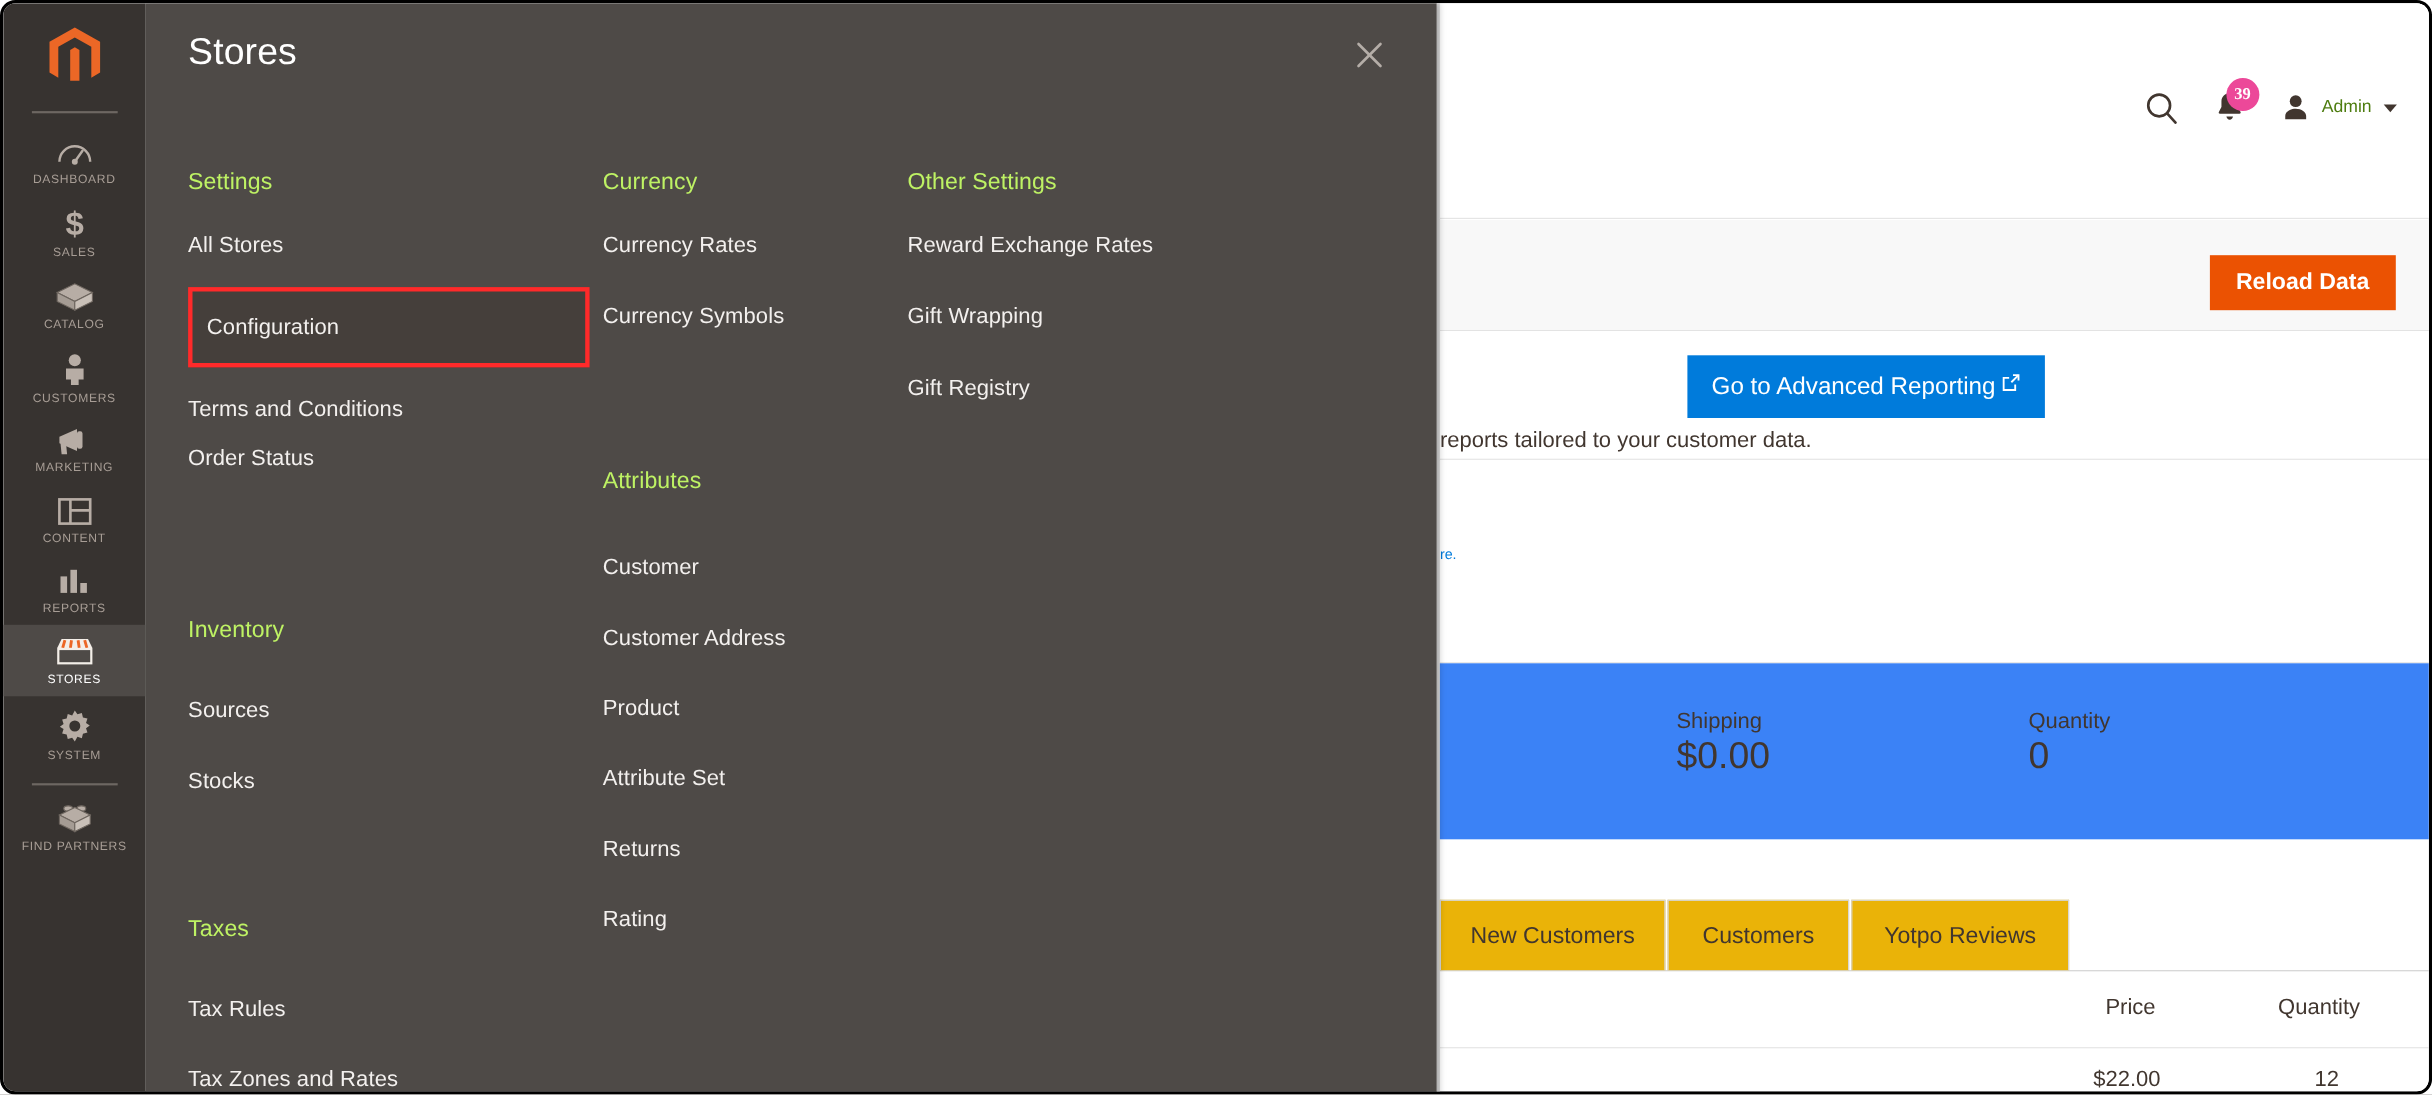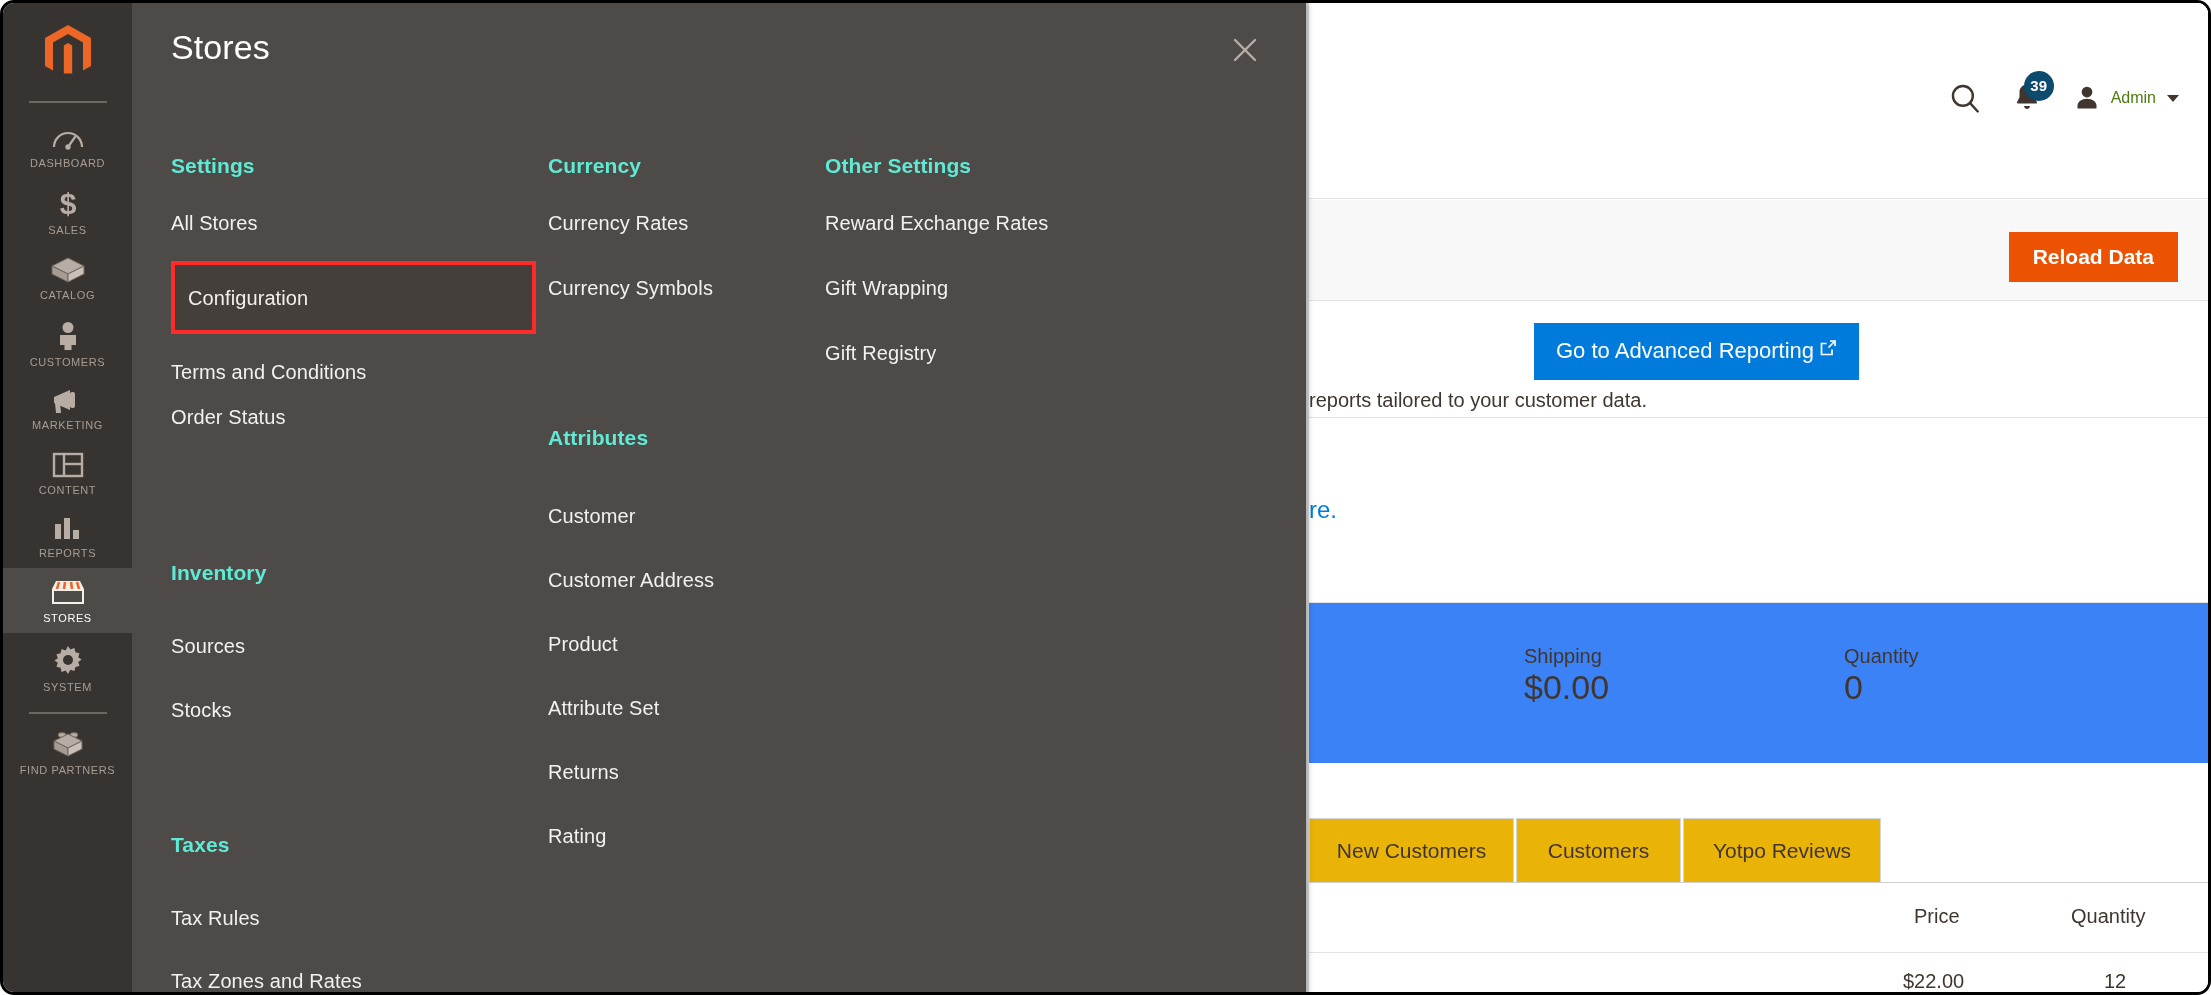--- a/index.html
+++ b/index.html
@@ -84,22 +84,22 @@
     cursor: pointer;
   }
 
   .menu-col { position: absolute; top: 0; }
   #col-1 { left: 39px;  width: 330px; }
   #col-2 { left: 416px; width: 330px; }
   #col-3 { left: 693px; width: 400px; }
 
   .group-title {
     font-size: 21px;
-    color: #5eead4;
-    font-weight: bold;
+    color: #bef264;
+    font-weight: normal;
     letter-spacing: 0.1px;
   }
   .menu-link {
     display: block;
     font-size: 20px;
     color: #f3f0ee;
     text-decoration: none;
     letter-spacing: 0.1px;
     cursor: pointer;
     line-height: 1;
@@ -148,25 +148,26 @@
     position: absolute;
     right: 30px; top: 78px;
     display: flex; align-items: center; gap: 30px;
   }
   .hdr-icon { cursor: pointer; line-height: 0; position: relative; }
   #notif-badge {
     position: absolute;
     top: -10px; left: 12px;
     min-width: 30px; height: 30px;
     border-radius: 15px;
-    background: #0c4a6e;
+    background: #ec4899;
     color: #fff;
     font-size: 15px; font-weight: bold;
     display: flex; align-items: center; justify-content: center;
     padding: 0 6px;
+    font-family: Liberation Serif, serif;
   }
   #admin-user {
     display: flex; align-items: center; gap: 9px;
     cursor: pointer;
   }
   #admin-user .uname { font-size: 16px; color: #4d7c0f; }
 
   
   #page-actions {
     position: absolute; left: 3px; top: 197px;
@@ -214,21 +215,21 @@
 
   
   #chart-block {
     position: absolute; left: 3px; top: 416px;
     width: 902px; height: 184px;
     background: #ffffff;
     border-bottom: 1px solid #e3e3e3;
   }
   #chart-link {
     position: absolute; left: 0px; top: 77px;
-    font-size: 24px; color: #007bdb; text-decoration: none;
+    font-size: 13px; color: #007bdb; text-decoration: none;
     cursor: pointer;
   }
 
   
   #stats-row {
     position: absolute; left: 3px; top: 600px;
     width: 902px; height: 160px;
     background: #3b82f6;
     display: flex;
   }

